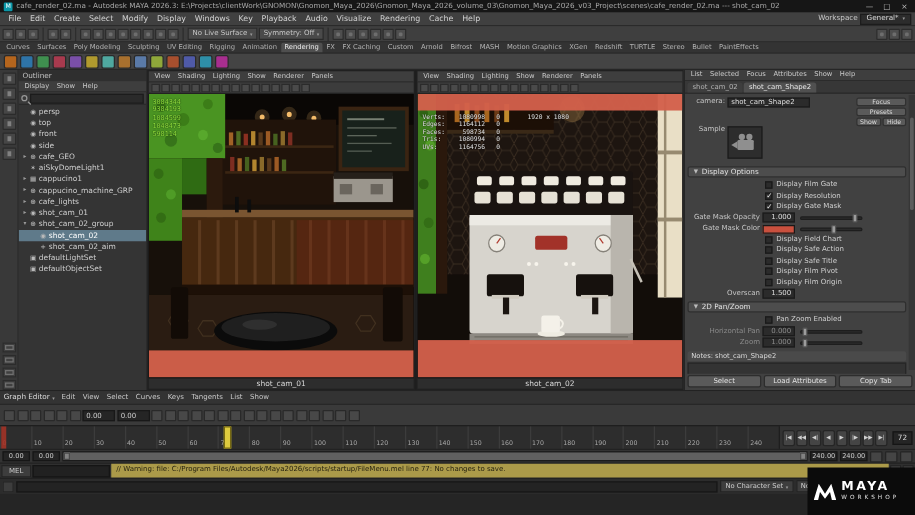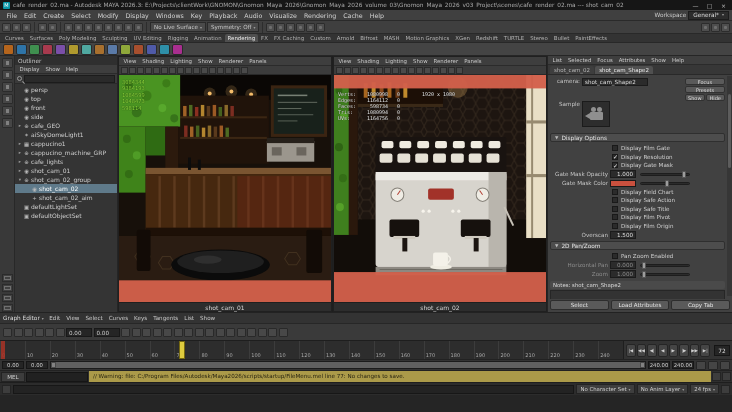--- a/index.html
+++ b/index.html
@@ -973,14 +973,23 @@
       </span>
     <span class="help-drop">
         <span>24 fps</span>
         <span class="caret">▾</span>
       </span>
     <span class="help-ico"></span>
   </div>
 
   <div class="bottomfill"></div>
 
+  <div class="logo">
+    <svg width="18" height="16" viewBox="0 0 18 16">
+      <polygon points="0,15 4,2 9,10 14,2 18,15 14.5,15 13,8.5 9,14 5,8.5 3.5,15" fill="#ffffff"></polygon>
+    </svg>
+    <span class="logo-texts">
+      <span class="logo-maya">MAYA</span>
+      <span class="logo-workshop">WORKSHOP</span>
+    </span>
+  </div>
 
 </div>
 
 </body></html>

